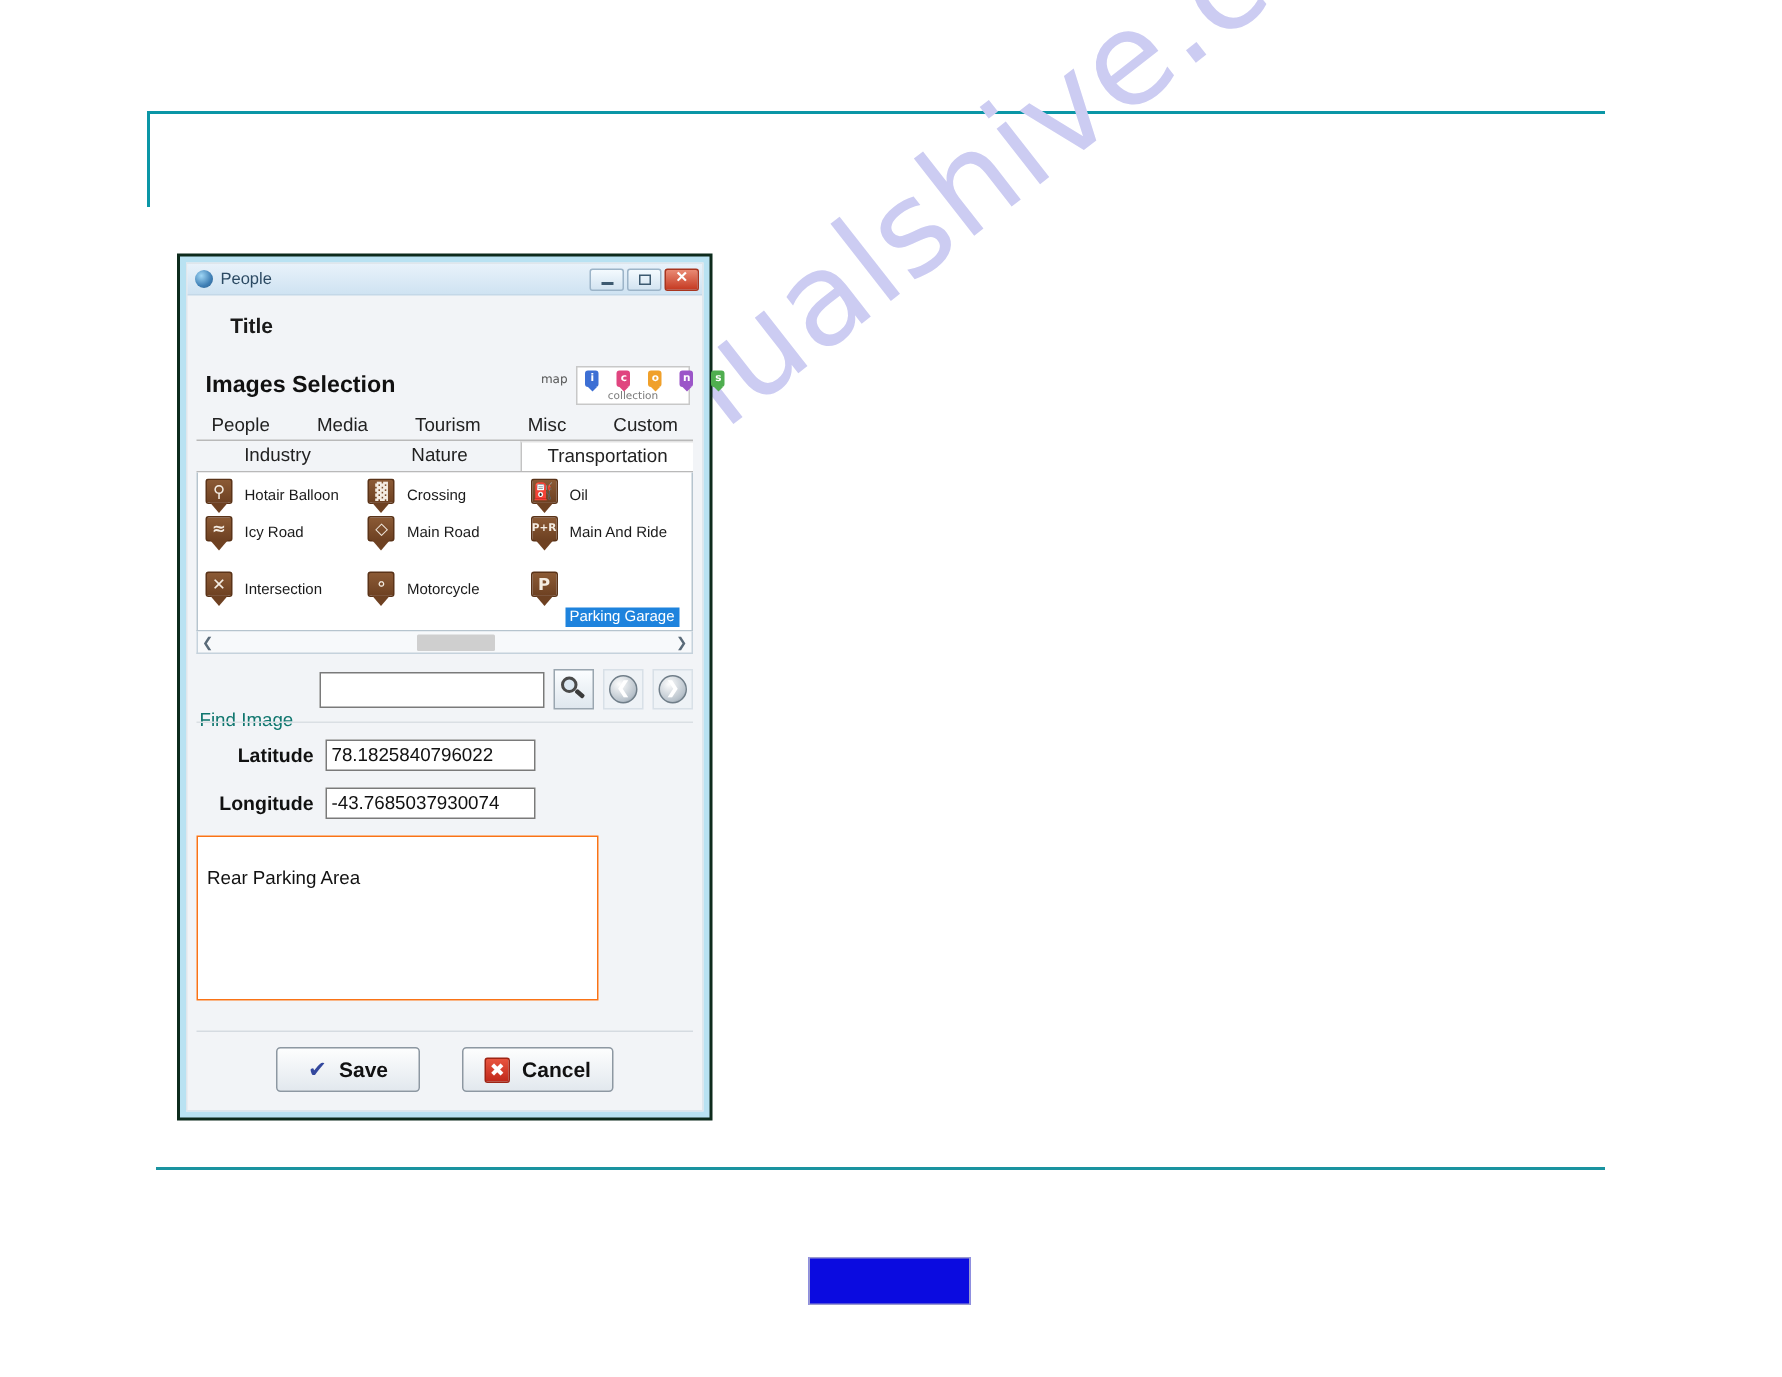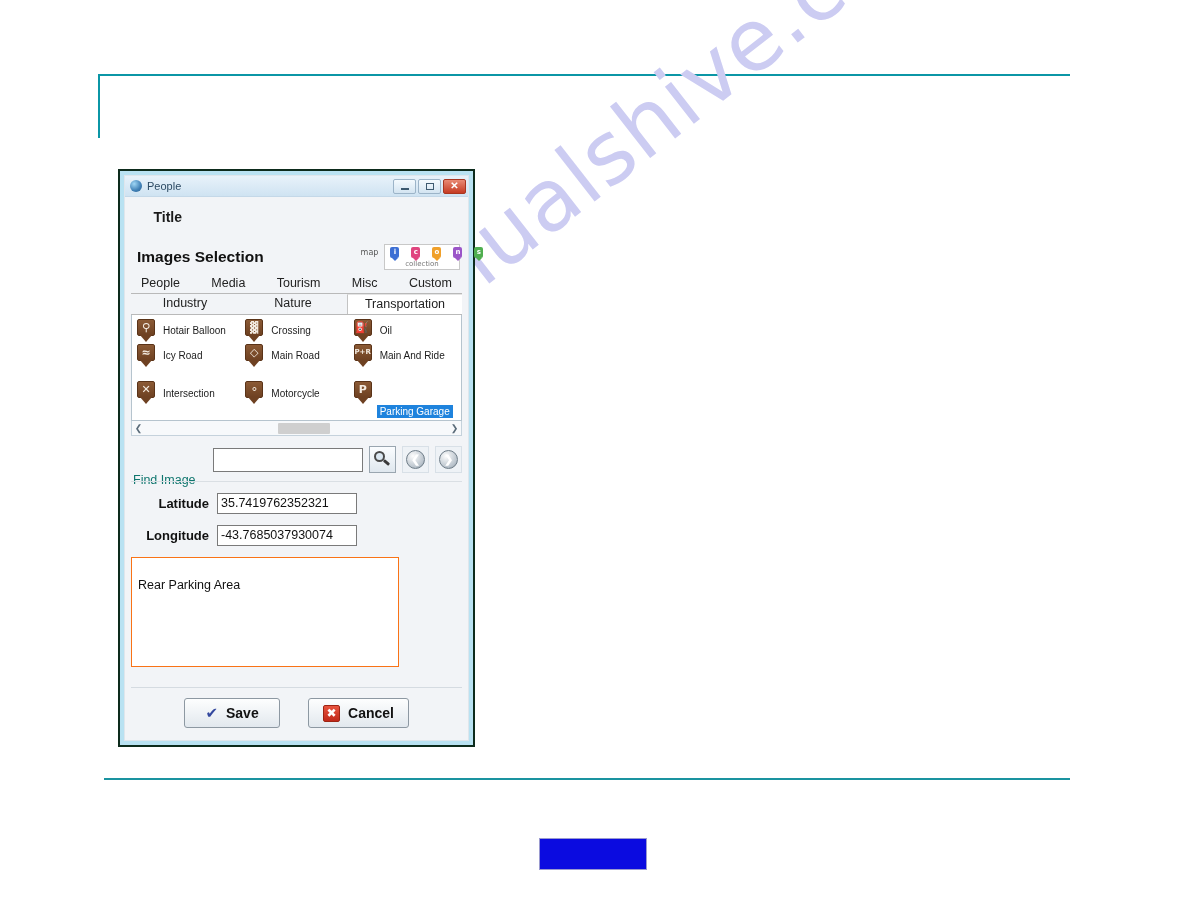--- a/index.html
+++ b/index.html
@@ -579,21 +579,21 @@
         </div>
         <div class="tool-btn flat">
           <span class="circ-btn">❯</span>
         </div>
       </div>
 
       <div class="sep"></div>
 
       <div class="row-geo">
         <div class="lbl-geo">Latitude</div>
-        <div class="field input-geo">35.7419762352321</div>
+        <div class="field input-geo">78.1825840796022</div>
       </div>
 
       <div class="row-geo">
         <div class="lbl-geo">Longitude</div>
         <div class="field input-geo">-43.7685037930074</div>
       </div>
 
       <div class="row-notes">
         <div class="notes-box">Rear Parking Area</div>
       </div>

